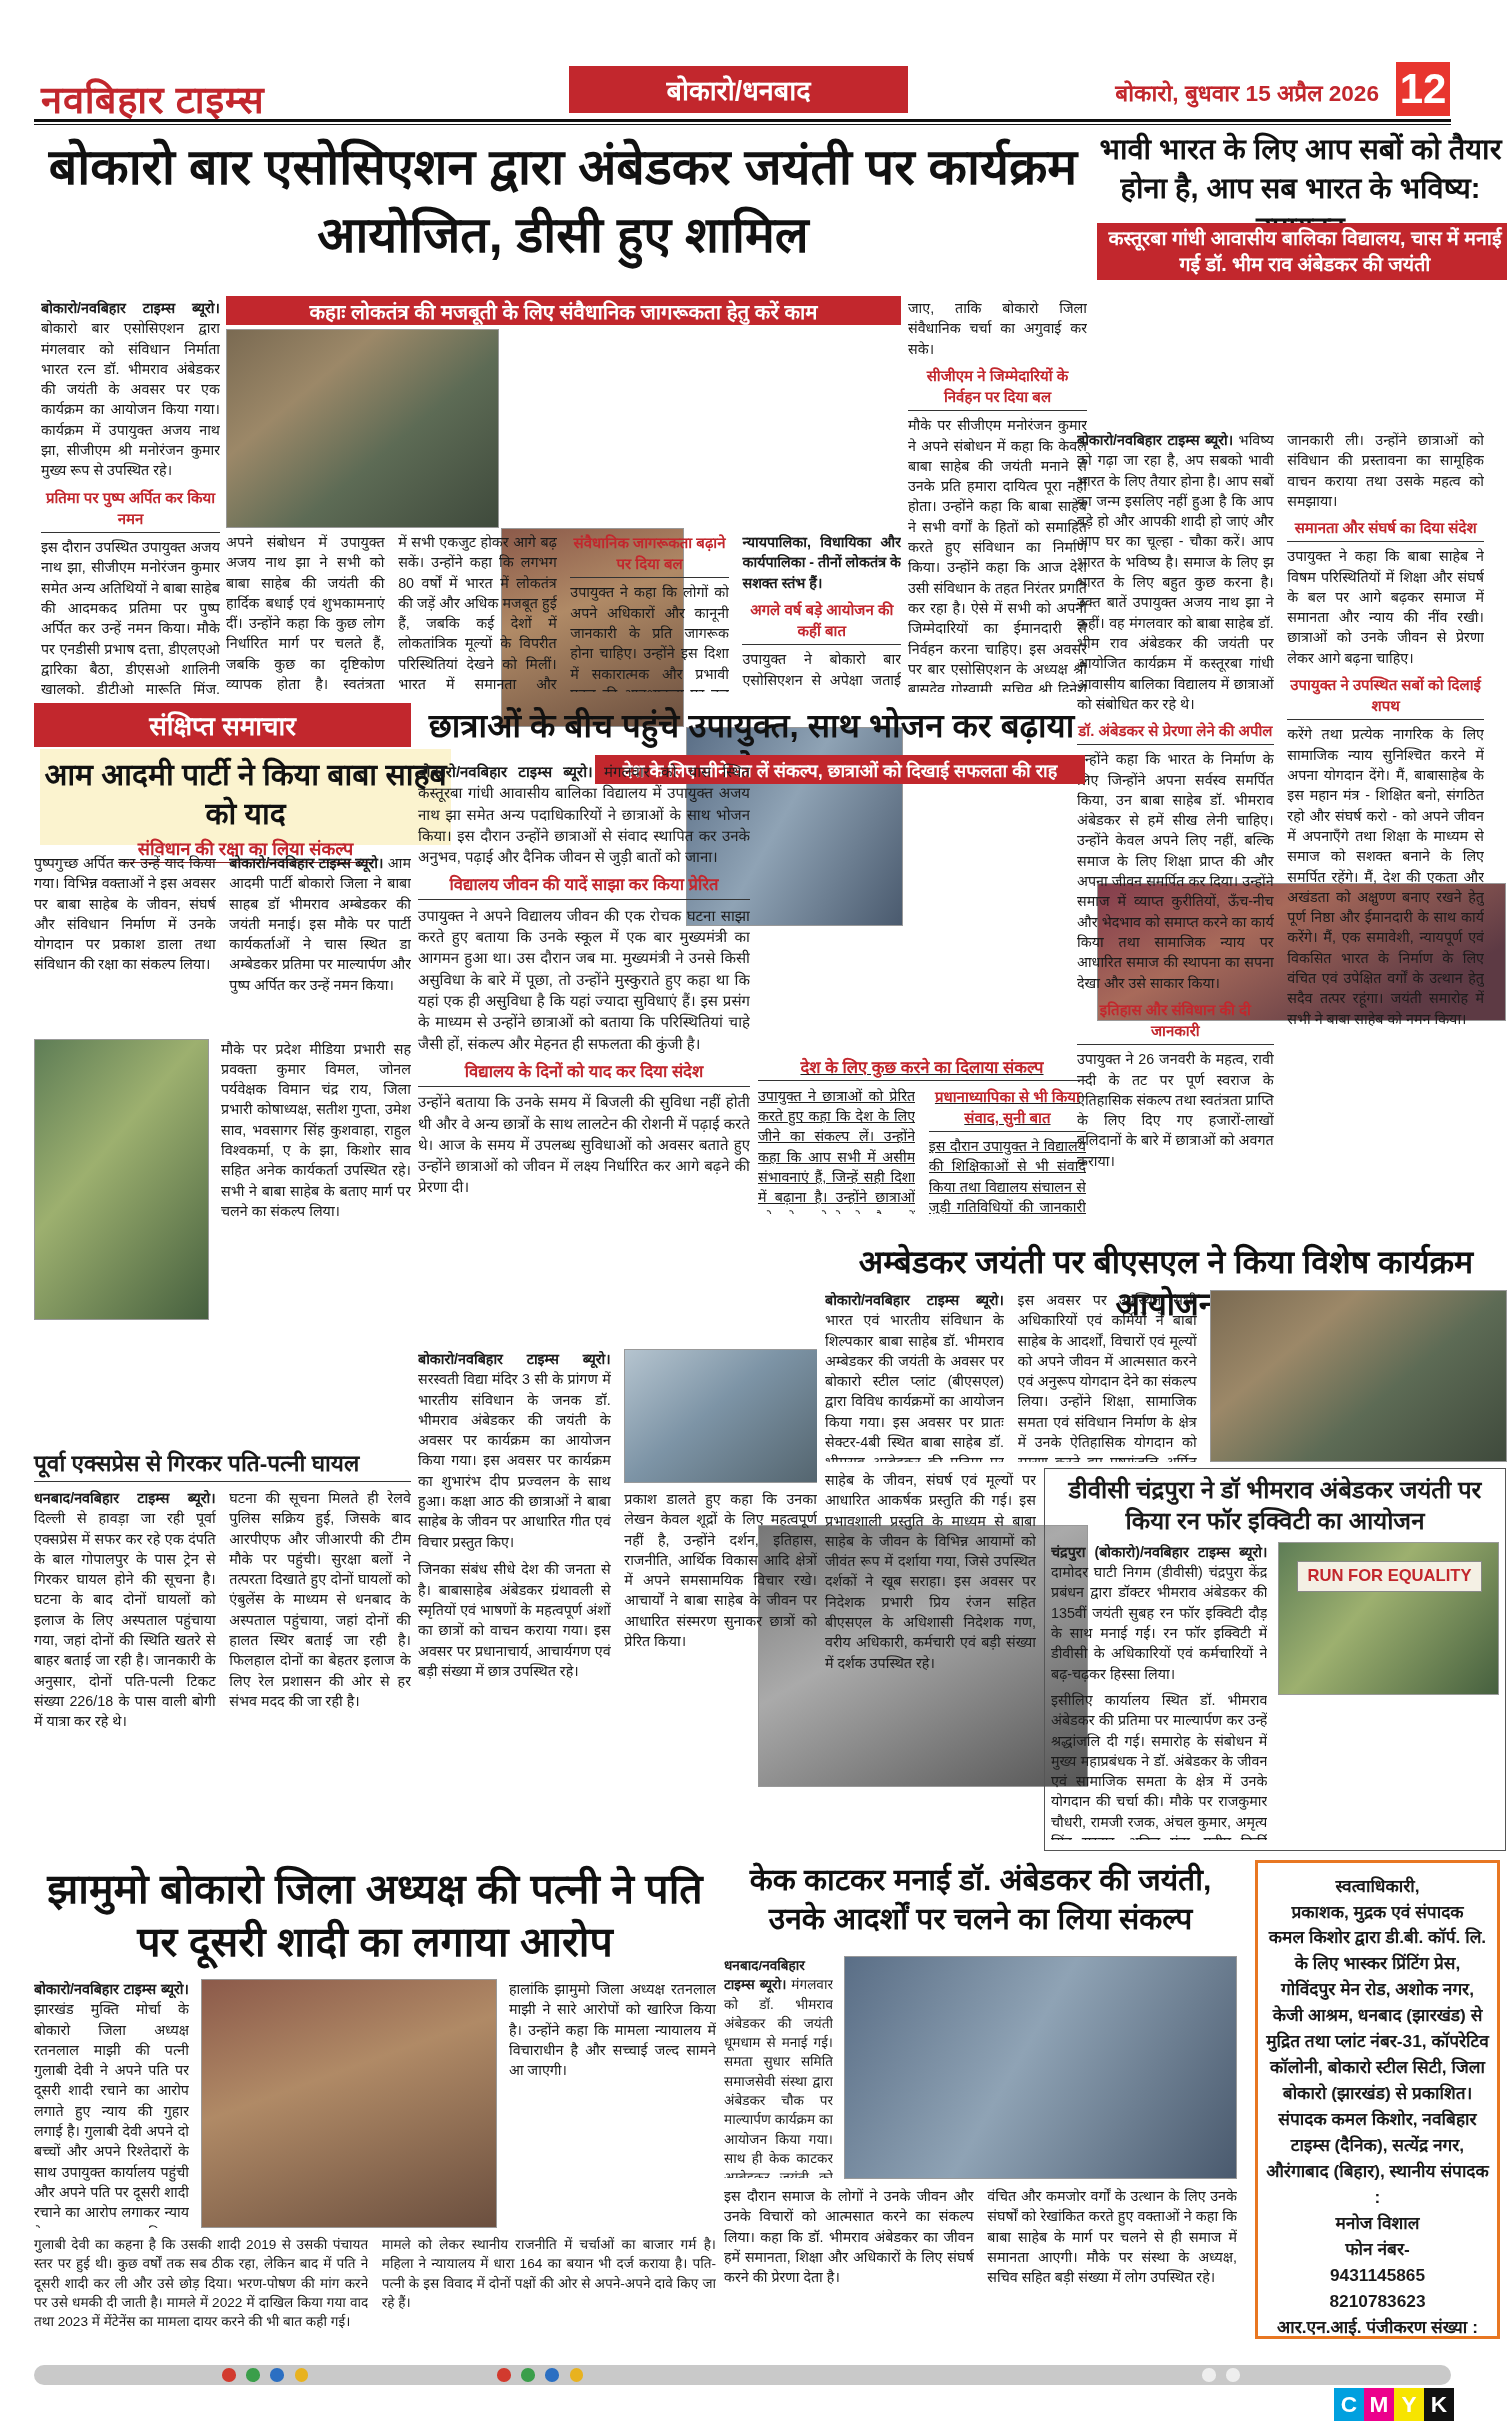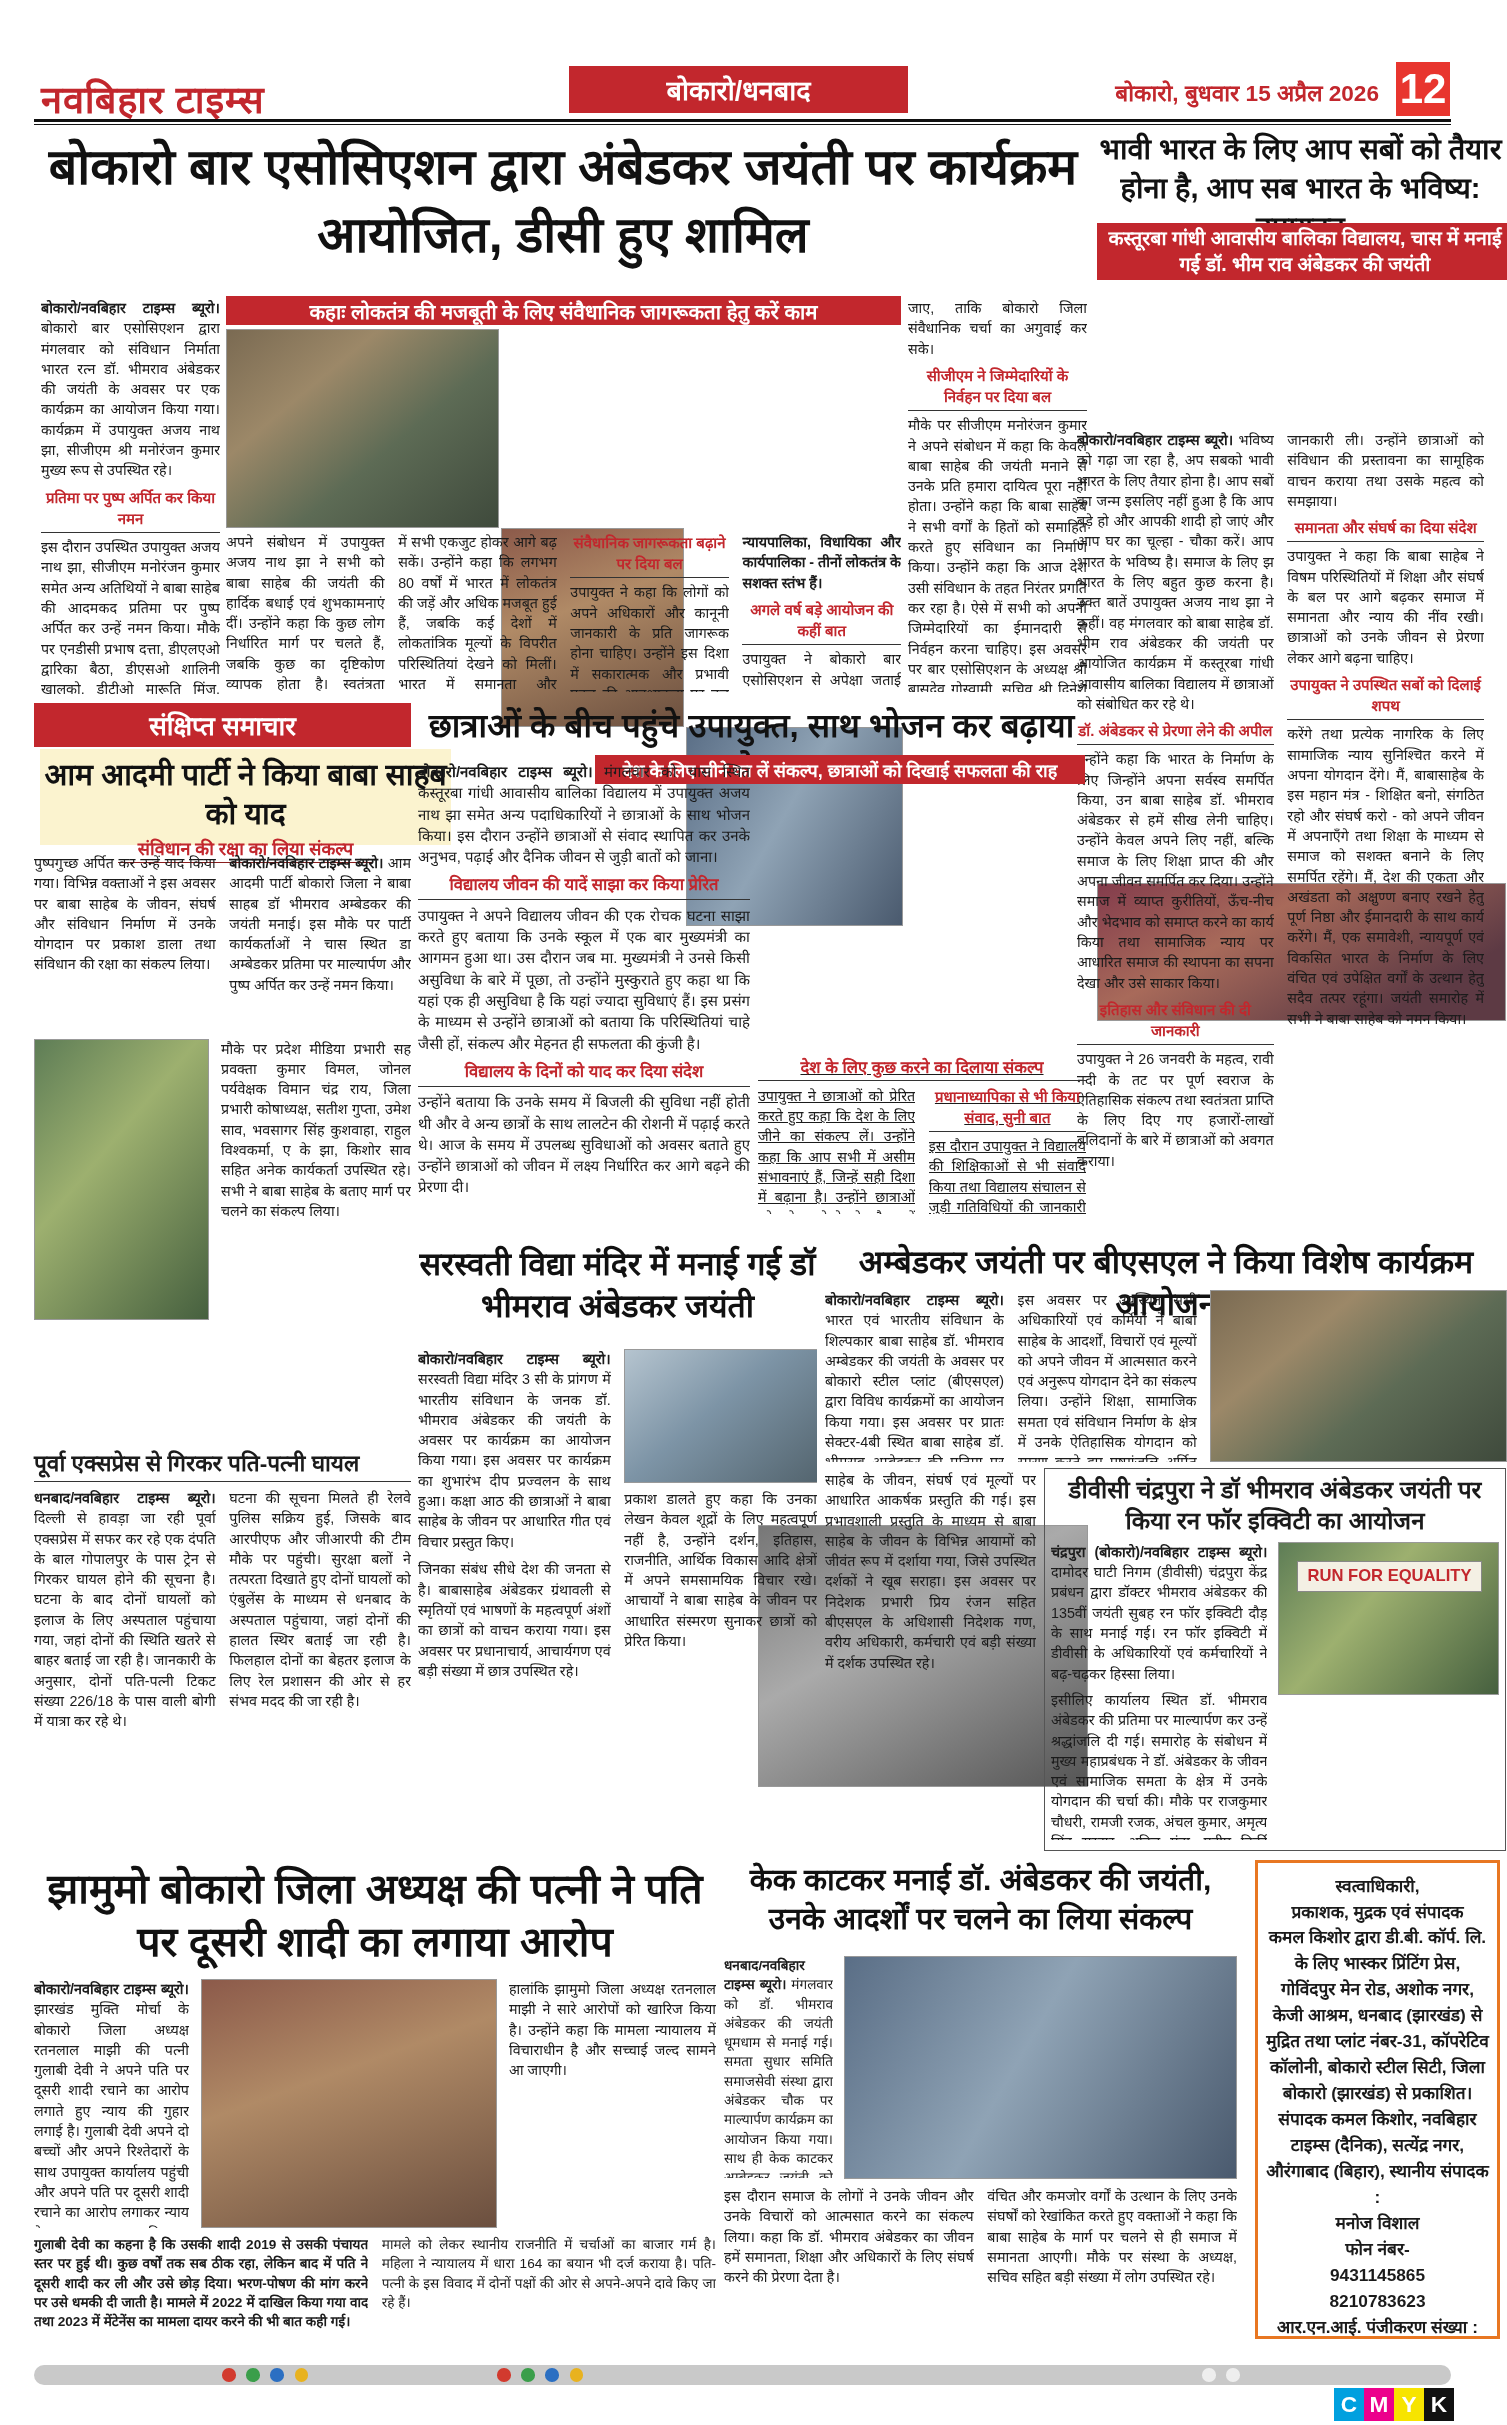--- a/index.html
+++ b/index.html
@@ -164,21 +164,20 @@
     <div class="redsub" style="margin-top:0;font-size:16.6px;">देश के लिए कुछ करने का दिलाया संकल्प</div>
     <div class="colrow" style="height:128px;">
       <div class="col">उपायुक्त ने छात्राओं को प्रेरित करते हुए कहा कि देश के लिए जीने का संकल्प लें। उन्होंने कहा कि आप सभी में असीम संभावनाएं हैं, जिन्हें सही दिशा में बढ़ाना है। उन्होंने छात्राओं को बड़े सपने देखने और उन्हें साकार करने के लिए परिश्रम करने की सीख दी।</div>
       <div class="col">
         <div class="redsub" style="margin-top:0;font-size:15px;">प्रधानाध्यापिका से भी किया संवाद, सुनी बात</div>
         <span>इस दौरान उपायुक्त ने विद्यालय की शिक्षिकाओं से भी संवाद किया तथा विद्यालय संचालन से जुड़ी गतिविधियों की जानकारी ली। उन्होंने छात्राओं के समग्र विकास हेतु आवश्यक पहल का आश्वासन दिया।</span>
       </div>
     </div>
   </div>
 
-  <div class="abs h-med" style="left:418px;top:1244px;width:399px;font-size:32px;">सरस्वती विद्या मंदिर में मनाई गई डॉ भीमराव अंबेडकर जयंती</div>
   <div class="abs" style="left:418px;top:1349px;width:399px;height:501px;">
     <div class="colrow" style="height:501px;">
       <div class="col">
         <span class="byline">बोकारो/नवबिहार टाइम्स ब्यूरो।</span>
         <span>सरस्वती विद्या मंदिर 3 सी के प्रांगण में भारतीय संविधान के जनक डॉ. भीमराव अंबेडकर की जयंती के अवसर पर कार्यक्रम का आयोजन किया गया। इस अवसर पर कार्यक्रम का शुभारंभ दीप प्रज्वलन के साथ हुआ। कक्षा आठ की छात्राओं ने बाबा साहेब के जीवन पर आधारित गीत एवं विचार प्रस्तुत किए।</span>
         <div style="margin-top:7.5px;">जिनका संबंध सीधे देश की जनता से है। बाबासाहेब अंबेडकर ग्रंथावली से स्मृतियों एवं भाषणों के महत्वपूर्ण अंशों का छात्रों को वाचन कराया गया। इस अवसर पर प्रधानाचार्य, आचार्यगण एवं बड़ी संख्या में छात्र उपस्थित रहे।</div>
       </div>
       <div class="col">
         <div class="photo ph7" style="width:100%;height:132px;margin-bottom:6px;"></div>
         <span>प्रकाश डालते हुए कहा कि उनका लेखन केवल शूद्रों के लिए महत्वपूर्ण नहीं है, उन्होंने दर्शन, इतिहास, राजनीति, आर्थिक विकास आदि क्षेत्रों में अपने समसामयिक विचार रखे। आचार्यों ने बाबा साहेब के जीवन पर आधारित संस्मरण सुनाकर छात्रों को प्रेरित किया।</span>
@@ -219,21 +218,21 @@
     <div style="display:flex;gap:12px;">
       <div class="col" style="width:155px;height:249px;flex:none;">
         <span class="byline">बोकारो/नवबिहार टाइम्स ब्यूरो।</span>
         <span>झारखंड मुक्ति मोर्चा के बोकारो जिला अध्यक्ष रतनलाल माझी की पत्नी गुलाबी देवी ने अपने पति पर दूसरी शादी रचाने का आरोप लगाते हुए न्याय की गुहार लगाई है। गुलाबी देवी अपने दो बच्चों और अपने रिश्तेदारों के साथ उपायुक्त कार्यालय पहुंची और अपने पति पर दूसरी शादी रचाने का आरोप लगाकर न्याय के समाधान का आग्रह किया।</span>
       </div>
       <div class="photo ph2" style="width:294px;height:247px;flex:none;"></div>
       <div class="col" style="flex:1;height:249px;">हालांकि झामुमो जिला अध्यक्ष रतनलाल माझी ने सारे आरोपों को खारिज किया है। उन्होंने कहा कि मामला न्यायालय में विचाराधीन है और सच्चाई जल्द सामने आ जाएगी।</div>
     </div>
   </div>
   <div class="abs colrow" style="left:34px;top:2235px;width:682px;height:121px;">
-    <div class="col" style="font-size:13.6px;font-weight:bold;">गुलाबी देवी का कहना है कि उसकी शादी 2019 से उसकी पंचायत स्तर पर हुई थी। कुछ वर्षों तक सब ठीक रहा, लेकिन बाद में पति ने दूसरी शादी कर ली और उसे छोड़ दिया। भरण-पोषण की मांग करने पर उसे धमकी दी जाती है। मामले में 2022 में दाखिल किया गया वाद तथा 2023 में मेंटेनेंस का मामला दायर करने की भी बात कही गई।</div>
+    <div class="col" style="font-size:13.6px;">गुलाबी देवी का कहना है कि उसकी शादी 2019 से उसकी पंचायत स्तर पर हुई थी। कुछ वर्षों तक सब ठीक रहा, लेकिन बाद में पति ने दूसरी शादी कर ली और उसे छोड़ दिया। भरण-पोषण की मांग करने पर उसे धमकी दी जाती है। मामले में 2022 में दाखिल किया गया वाद तथा 2023 में मेंटेनेंस का मामला दायर करने की भी बात कही गई।</div>
     <div class="col" style="font-size:13.6px;">मामले को लेकर स्थानीय राजनीति में चर्चाओं का बाजार गर्म है। महिला ने न्यायालय में धारा 164 का बयान भी दर्ज कराया है। पति-पत्नी के इस विवाद में दोनों पक्षों की ओर से अपने-अपने दावे किए जा रहे हैं।</div>
   </div>
 
   <div class="abs h-med" style="left:724px;top:1860px;width:513px;font-size:30px;">केक काटकर मनाई डॉ. अंबेडकर की जयंती, उनके आदर्शों पर चलने का लिया संकल्प</div>
   <div class="abs" style="left:724px;top:1956px;width:513px;height:222px;">
     <div style="display:flex;gap:10.6px;">
       <div class="col" style="width:109px;height:222px;flex:none;font-size:13.6px;">
         <span class="byline">धनबाद/नवबिहार टाइम्स ब्यूरो।</span>
         <span>मंगलवार को डॉ. भीमराव अंबेडकर की जयंती धूमधाम से मनाई गई। समता सुधार समिति समाजसेवी संस्था द्वारा अंबेडकर चौक पर माल्यार्पण कार्यक्रम का आयोजन किया गया। साथ ही केक काटकर अम्बेडकर जयंती को सेलिब्रेट किया गया।</span>
       </div>

